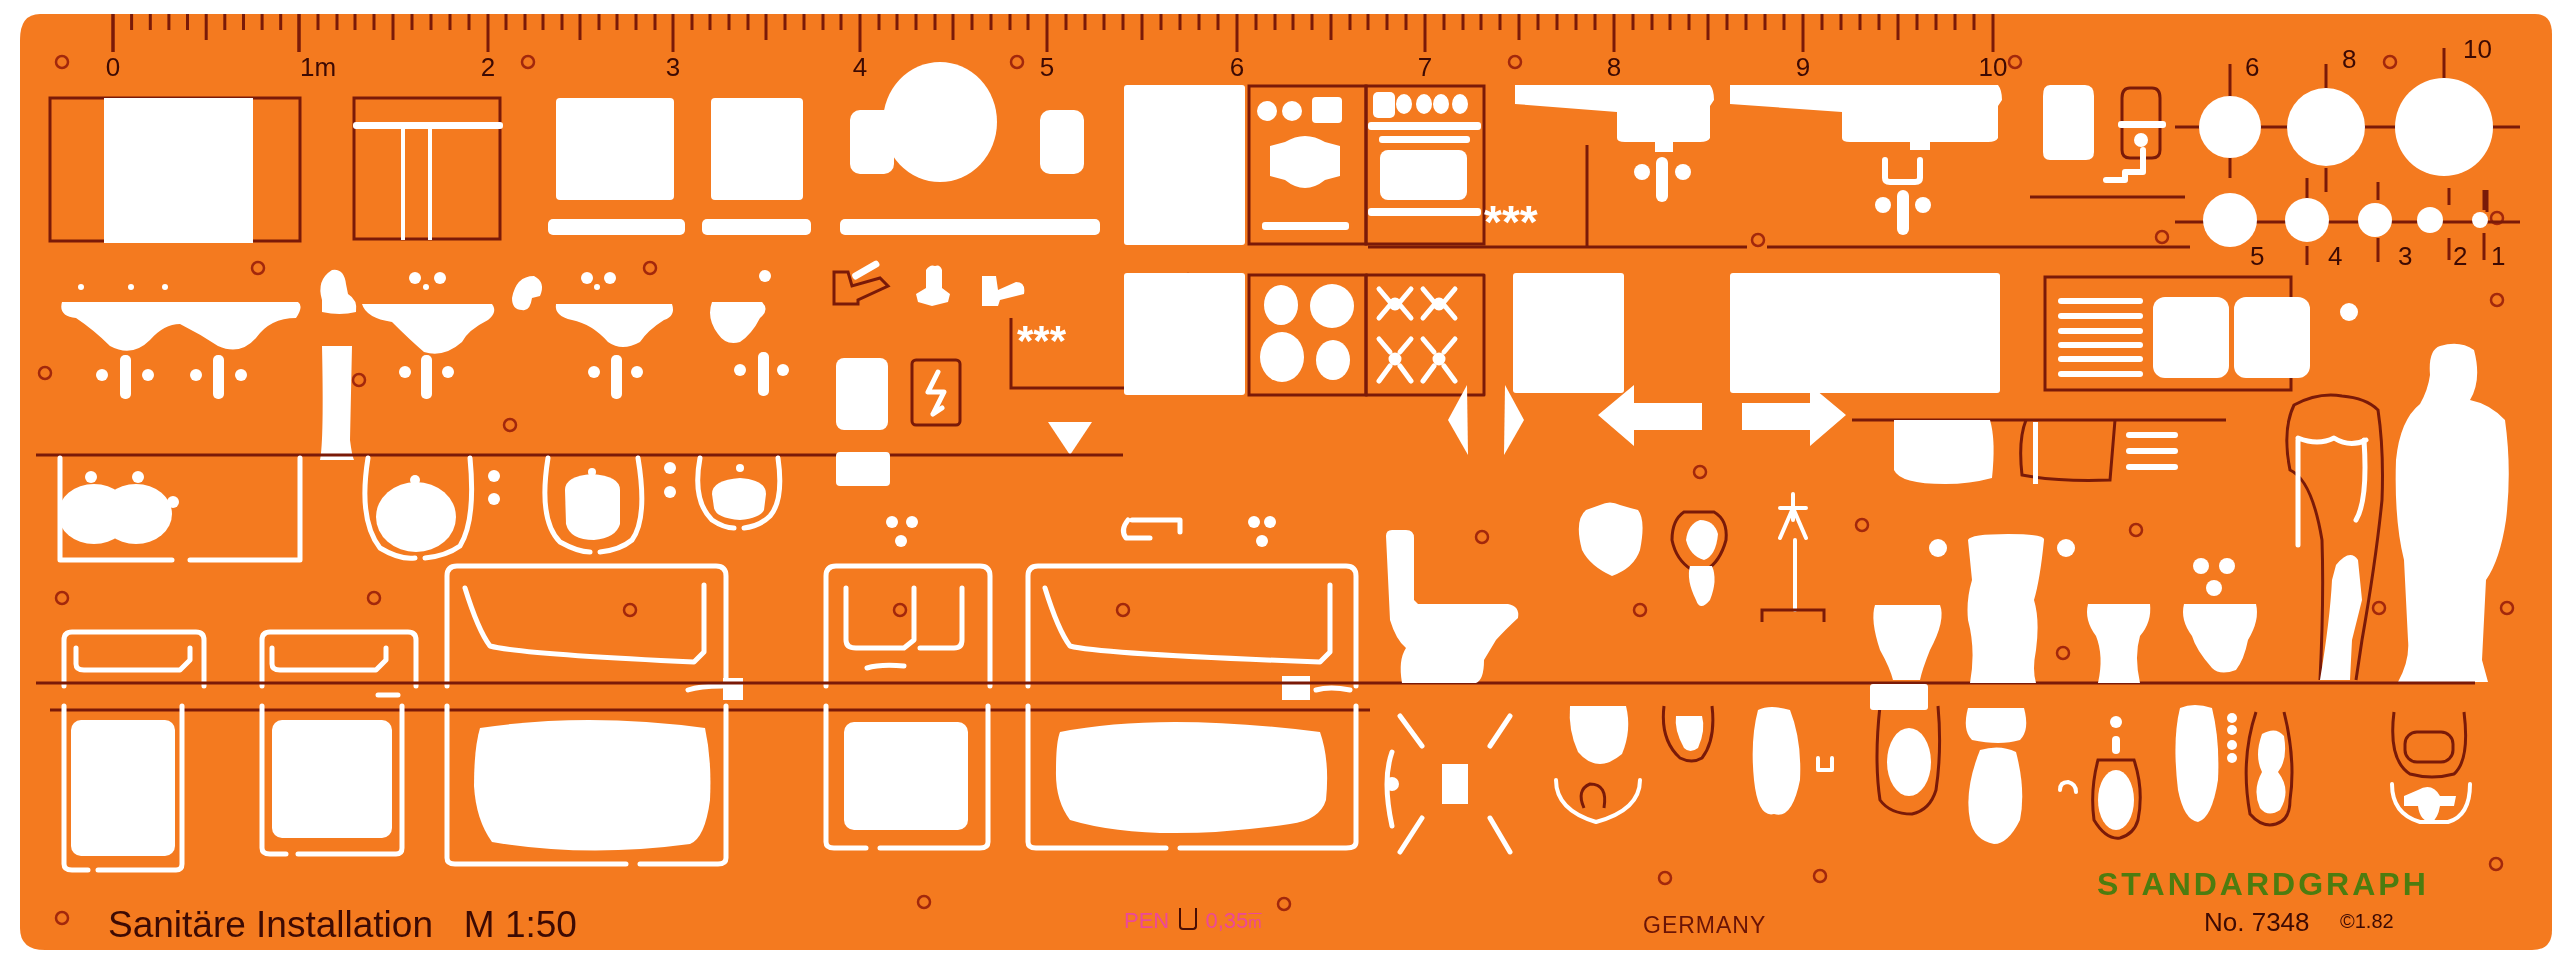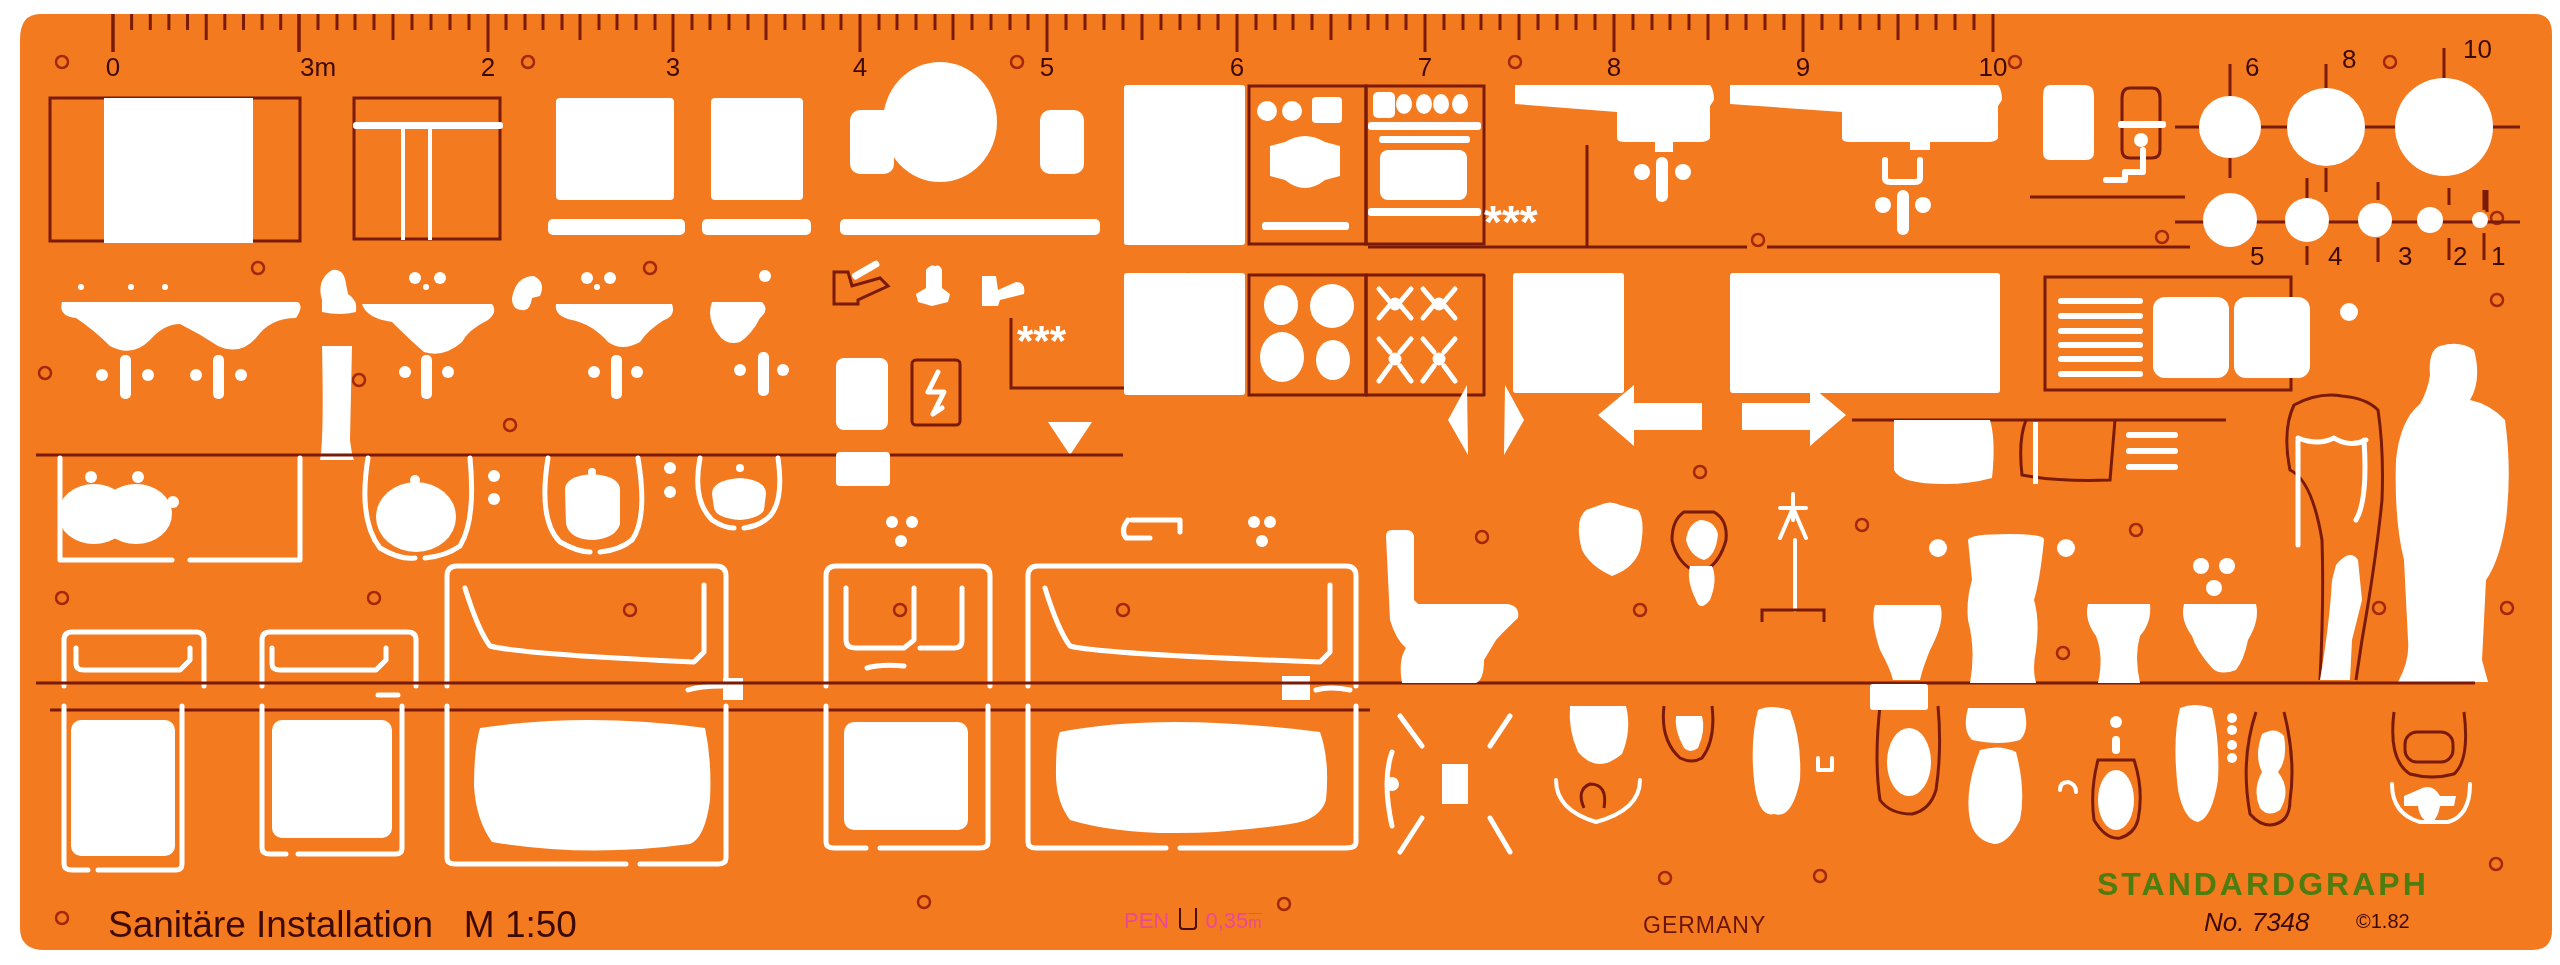--- a/index.html
+++ b/index.html
@@ -433,21 +433,21 @@
   <g>
     <path class="ink" d="M2394,712 Q2388,760 2410,774 Q2432,780 2454,774 Q2470,760 2464,712"></path>
     <rect class="ink" x="2405" y="732" width="48" height="30" rx="12"></rect>
     <path class="cutl" stroke-width="4" d="M2392,784 Q2392,814 2420,822 H2448 Q2470,816 2470,784"></path>
     <path class="cut" d="M2418,790 Q2432,782 2440,796 L2456,796 L2454,806 L2440,806 Q2438,818 2432,822 Q2420,822 2418,806 H2404 L2404,796 Z"></path>
   </g>
 </svg>
 
 <div>
   <span class="tick-lbl" style="left:113px;top:52px">0</span>
-  <span class="tick-lbl" style="left:318px;top:52px">3m</span>
+  <span class="tick-lbl" style="left:318px;top:52px">1m</span>
   <span class="tick-lbl" style="left:488px;top:52px">2</span>
   <span class="tick-lbl" style="left:673px;top:52px">3</span>
   <span class="tick-lbl" style="left:860px;top:52px">4</span>
   <span class="tick-lbl" style="left:1047px;top:52px">5</span>
   <span class="tick-lbl" style="left:1237px;top:52px">6</span>
   <span class="tick-lbl" style="left:1425px;top:52px">7</span>
   <span class="tick-lbl" style="left:1614px;top:52px">8</span>
   <span class="tick-lbl" style="left:1803px;top:52px">9</span>
   <span class="tick-lbl" style="left:1993px;top:52px">10</span>
 </div>
@@ -467,14 +467,14 @@
   <span>Sanitäre Installation</span>&nbsp;&nbsp;
   <span>M 1:50</span>
 </div>
 <div class="txt" style="left:1124px;top:908px;font-size:22px;color:#ec4899;">
   <span>PEN</span>
   <span style="display:inline-block;width:14px;height:20px;border:2.5px solid #4a0e04;border-top:none;border-radius:0 0 4px 4px;vertical-align:-2px;margin:0 2px 0 4px;"></span>
   <span>0,35</span><span style="font-size:16px;text-decoration:overline;">m</span>
 </div>
 <div class="txt" style="left:1643px;top:912px;font-size:23px;letter-spacing:1px;color:#6a1406;">GERMANY</div>
 <div class="txt" style="left:2097px;top:866px;font-size:32px;font-weight:bold;letter-spacing:3px;color:#4d7c0f;">STANDARDGRAPH</div>
-<div class="txt" style="left:2204px;top:907px;font-size:26px;color:#3d0a03;font-style:italic;">No. 7348</div>
-<div class="txt" style="left:2340px;top:910px;font-size:20px;color:#3d0a03;margin-left:16px;">©1.82</div>
+<div class="txt" style="left:2204px;top:907px;font-size:26px;color:#3d0a03;">No. 7348</div>
+<div class="txt" style="left:2340px;top:910px;font-size:20px;color:#3d0a03;">©1.82</div>
 
 </body></html>

